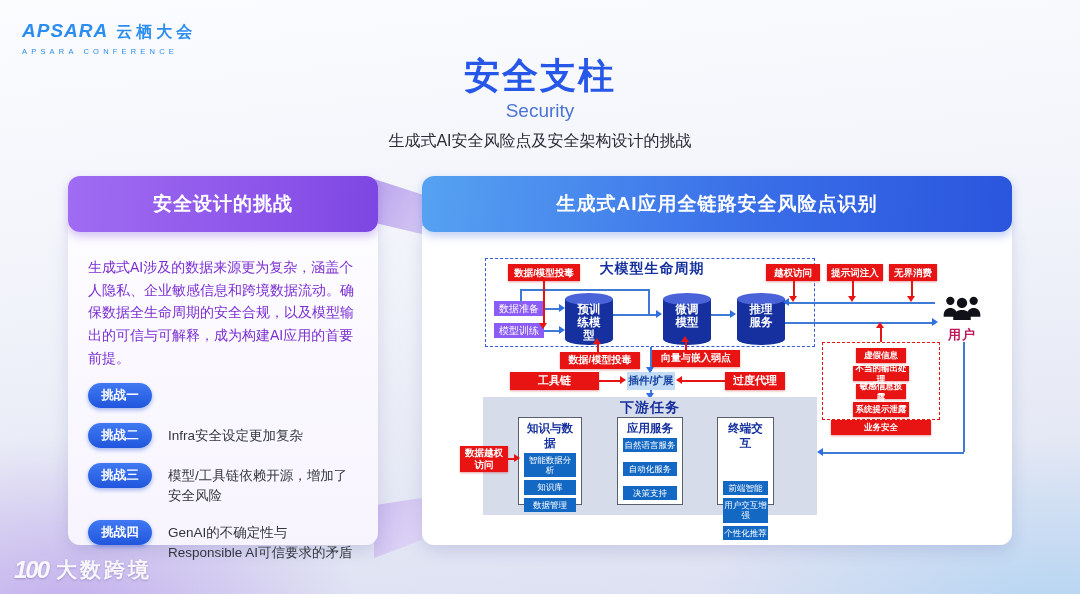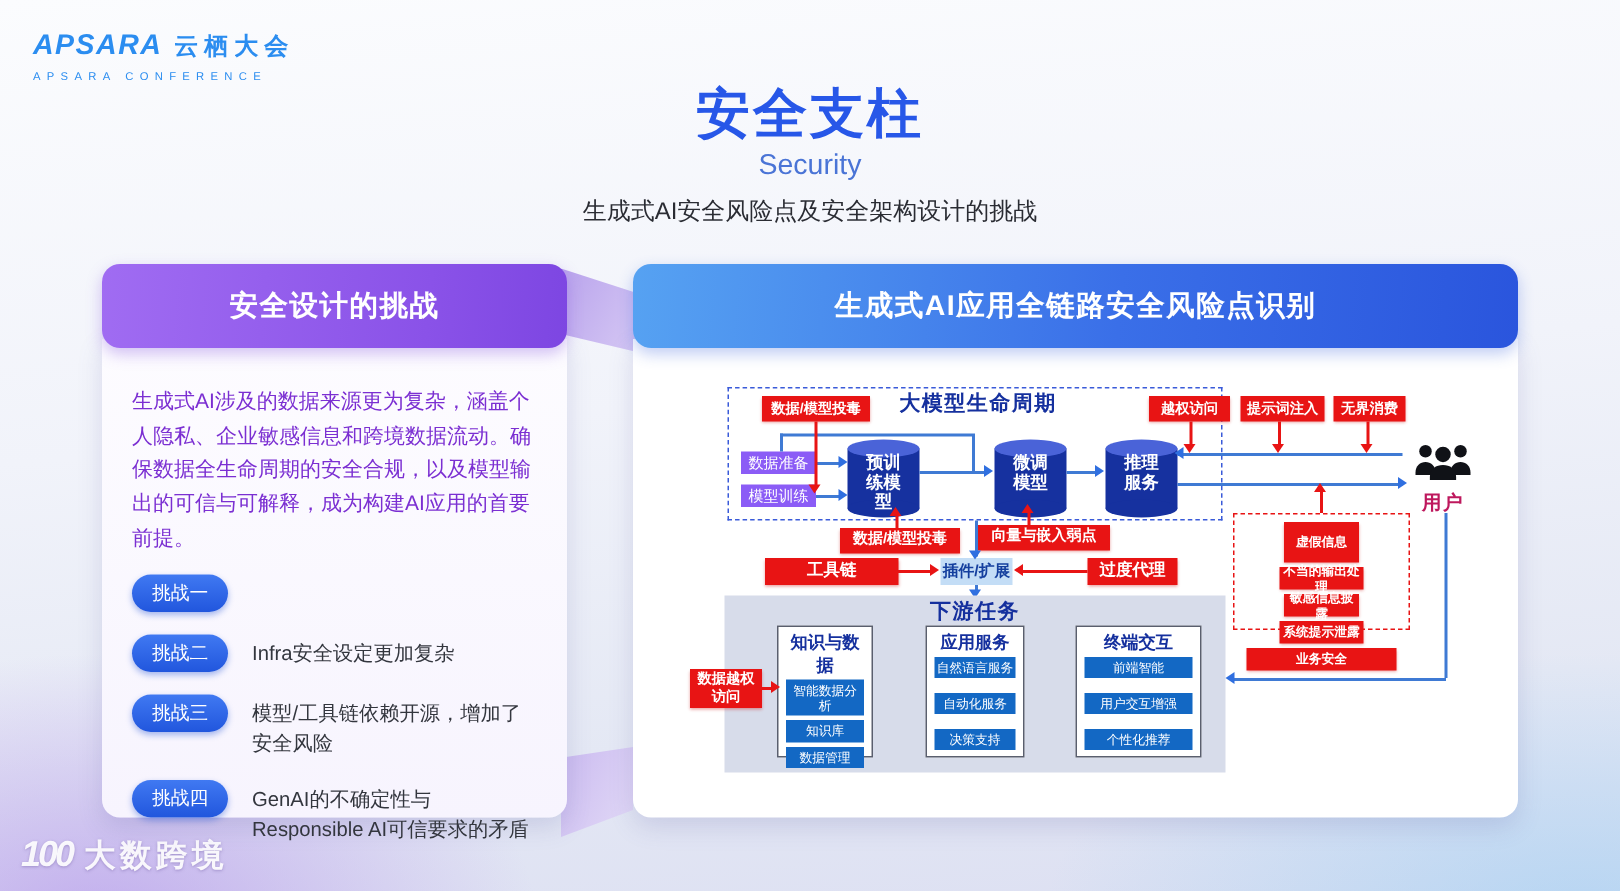--- a/index.html
+++ b/index.html
@@ -32,21 +32,21 @@
   .lp-header { left:68px; top:176px; width:310px; background:linear-gradient(95deg,#a06cf2 0%,#8a52e8 70%,#7d46e2 100%);
     box-shadow:0 4px 10px rgba(130,80,220,.35); }
   .rp-header { left:422px; top:176px; width:590px; background:linear-gradient(95deg,#56a2f2 0%,#3a6fe8 55%,#2a55dd 100%);
     box-shadow:0 4px 10px rgba(45,90,220,.3); }
   .panel-body { position:absolute; top:226px; height:319px; background:#fff; border-radius:0 0 12px 12px; z-index:2;
     box-shadow:0 6px 16px rgba(90,90,160,.18); }
   .lp-body { left:68px; width:310px; background:linear-gradient(180deg,#fdfcff,#f7f4fe); padding:30px 20px 0 20px; }
   .rp-body { left:422px; width:590px; }
   .lp-intro { color:#7b2fd2; font-size:14px; line-height:1.62; margin-bottom:14px; }
   .chal-row { display:flex; align-items:flex-start; gap:16px; margin-bottom:15px; }
-  .chal-badge { flex:0 0 64px; background:linear-gradient(180deg,#4079f2,#2156dd); color:#fff; font-size:12.5px; font-weight:normal;
+  .chal-badge { flex:0 0 64px; background:linear-gradient(180deg,#4079f2,#2156dd); color:#fff; font-size:12.5px; font-weight:bold;
     text-align:center; padding:4px 0; border-radius:13px; box-shadow:0 2px 4px rgba(30,80,210,.4); }
   .chal-text { font-size:13.5px; color:#33363e; line-height:1.45; padding-top:3px; }
   
   .diagram { position:absolute; left:422px; top:238px; width:590px; height:307px; z-index:4; font-family:"Liberation Sans","DejaVu Sans",sans-serif; }
   .dash-box { position:absolute; left:63px; top:20px; width:330px; height:89px; border:1.6px dashed #3a5bd9; }
   .dash-label { position:absolute; left:150px; top:22px; width:160px; text-align:center; font-size:14px; font-weight:bold; color:#15309e; letter-spacing:1px; }
   .risk { position:absolute; background:#e81414; color:#fff; font-size:9.5px; font-weight:bold; display:flex;
     align-items:center; justify-content:center; text-align:center; line-height:1.25; padding:1px 2px; box-shadow:0 1px 2px rgba(200,20,20,.4); }
   .bluebox { position:absolute; background:#8b5cf6; color:#fff; font-size:10px; display:flex; align-items:center; justify-content:center; }
   .cyl { position:absolute; width:48px; height:52px; }
@@ -217,35 +217,35 @@
     </div>
   </div>
   <div class="col-box" style="left:195px;width:66px;">
     <div class="col-title">应用服务</div>
     <div class="col-btns">
       <div class="col-btn">自然语言服务</div>
       <div class="col-btn">自动化服务</div>
       <div class="col-btn">决策支持</div>
     </div>
   </div>
-  <div class="col-box" style="left:295px;width:84px;">
+  <div class="col-box" style="left:295px;width:57px;gap:28px;">
     <div class="col-title">终端交互</div>
     <div class="col-btns">
       <div class="col-btn">前端智能</div>
       <div class="col-btn">用户交互增强</div>
       <div class="col-btn">个性化推荐</div>
     </div>
   </div>
 
   <div class="risk" style="left:38px;top:208px;width:48px;height:26px;">数据越权访问</div>
   <div class="l lh lr" style="left:86px;top:220px;width:8px;"></div>
   <div class="ah ah-rr" style="left:92px;top:216px;"></div>
 
   <div class="outrisk-box">
-    <div class="risk" style="width:50px;height:27px;font-size:8.5px;">虚假信息</div>
+    <div class="risk" style="width:50px;height:15px;font-size:8.5px;">虚假信息</div>
     <div class="risk" style="width:56px;height:15px;font-size:8.5px;">不当的输出处理</div>
     <div class="risk" style="width:50px;height:15px;font-size:8.5px;">敏感信息披露</div>
     <div class="risk" style="width:56px;height:15px;font-size:8.5px;">系统提示泄露</div>
     <div class="risk" style="width:100px;height:15px;font-size:8.5px;">业务安全</div>
   </div>
   <div class="l lv lr" style="left:458px;top:88px;height:16px;"></div>
   <div class="ah ah-ru" style="left:454px;top:84px;"></div>
 
   <div class="users">
     <svg width="40" height="27" viewBox="0 0 48 32" fill="#101217">

